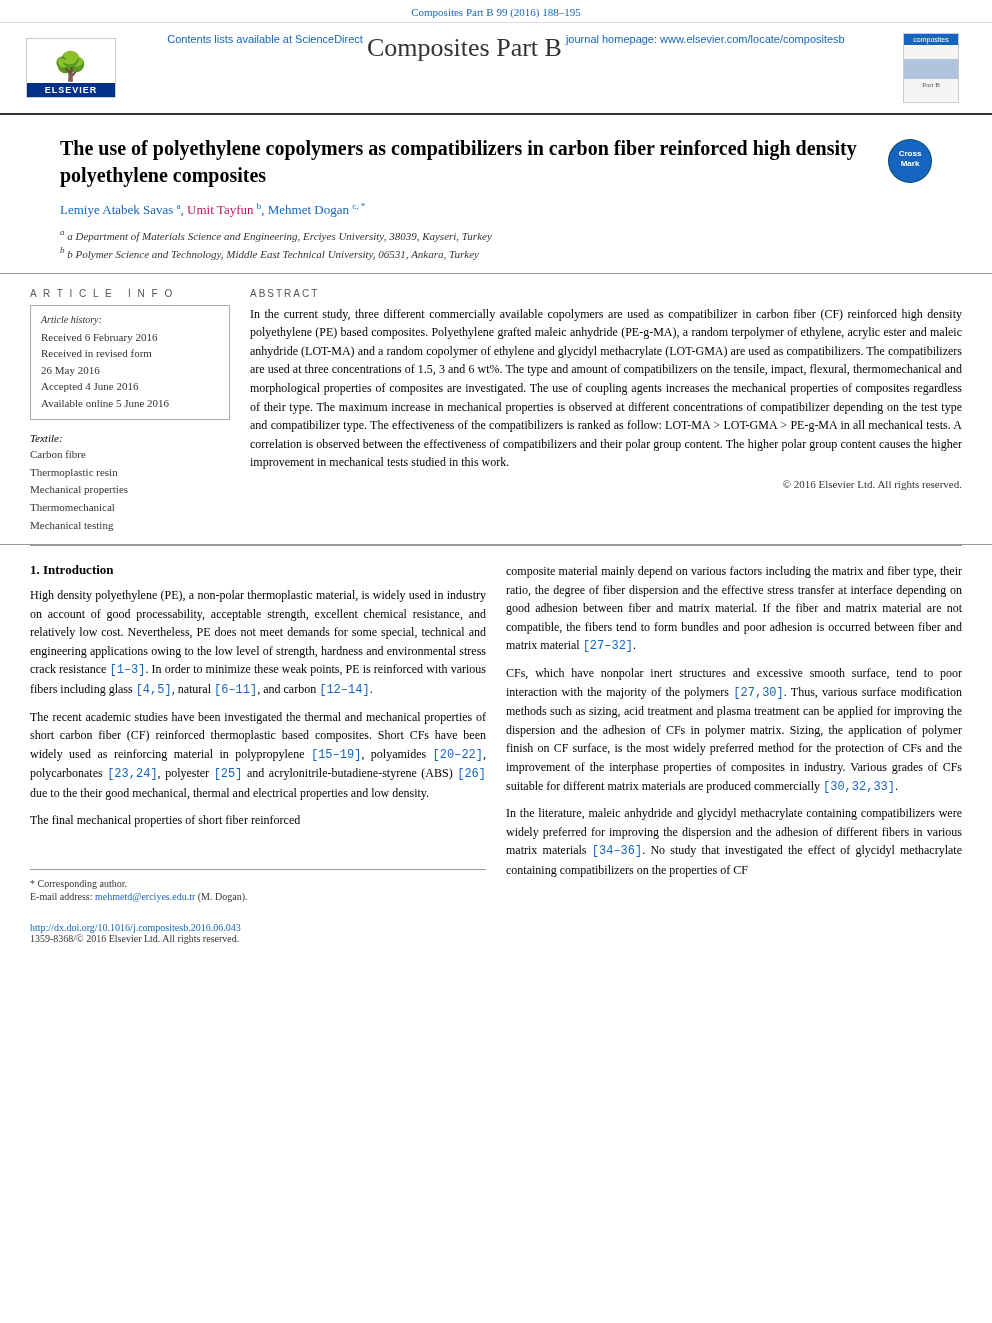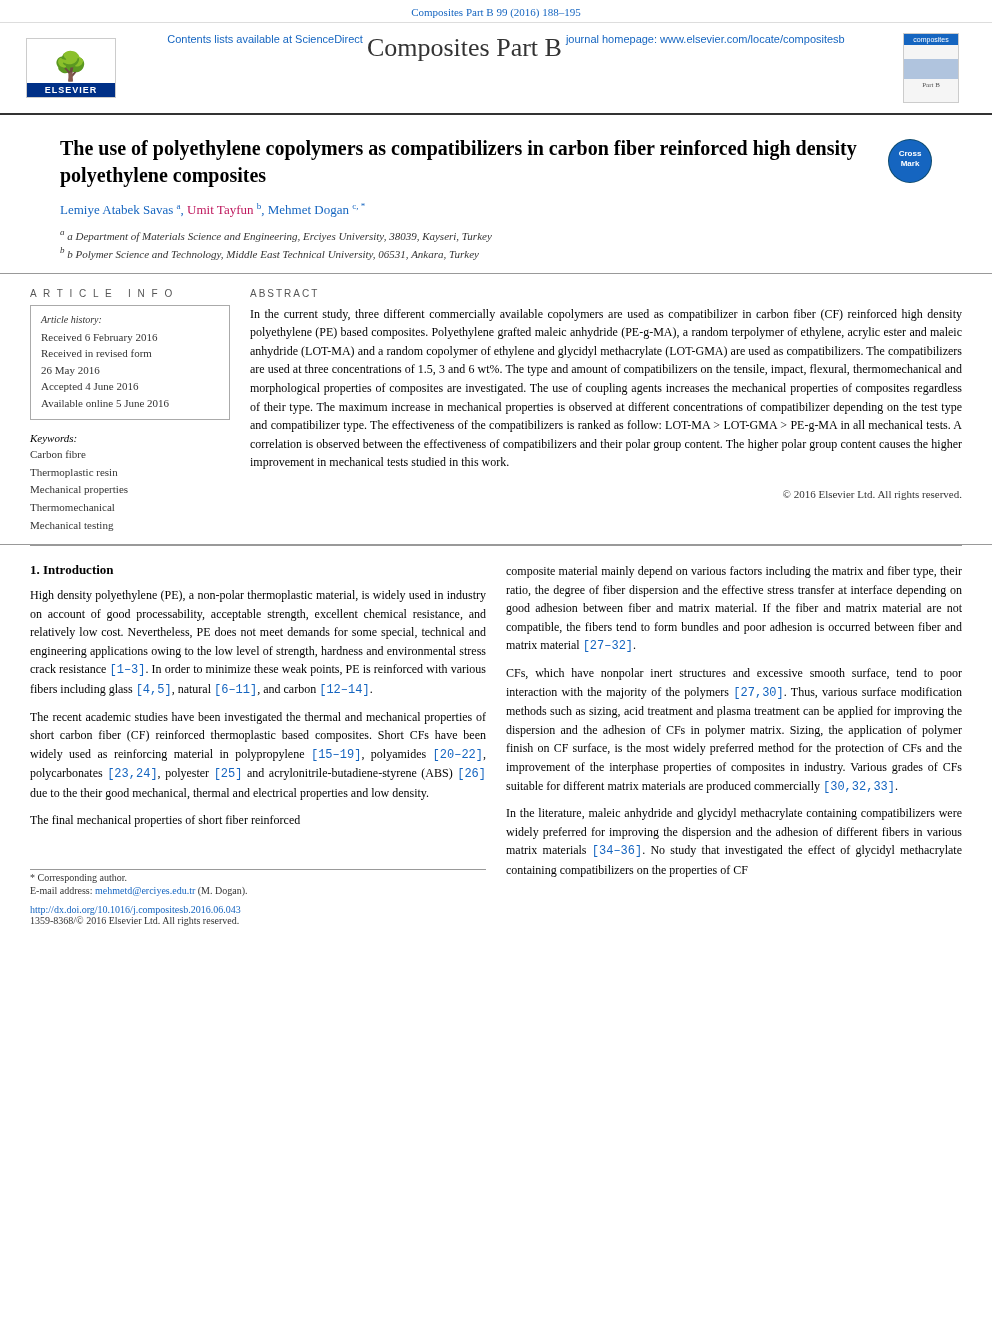--- a/index.html
+++ b/index.html
@@ -235,21 +235,21 @@
     .abstract-text {
       font-size: 12px;
       line-height: 1.55;
       color: #000;
       text-align: justify;
     }
     .copyright-line {
       font-size: 11px;
       color: #333;
       text-align: right;
-      margin-top: 16px;
+      margin-top: 6px;
     }
 
     
     .body-section {
       display: flex;
       padding: 16px 30px 10px 30px;
       gap: 20px;
     }
     .body-left {
       flex: 1;
@@ -369,21 +369,21 @@
       <div class="section-heading">A R T I C L E &nbsp; I N F O</div>
       <div class="article-info-box">
         <span class="article-info-label">Article history:</span>
         <div class="info-row">Received 6 February 2016</div>
         <div class="info-row">Received in revised form</div>
         <div class="info-row">26 May 2016</div>
         <div class="info-row">Accepted 4 June 2016</div>
         <div class="info-row">Available online 5 June 2016</div>
       </div>
       <div class="keywords-section">
-        <span class="keyword-label">Keywords:</span>
+        <span class="keyword-label">Textile:</span>
         <div class="keyword-list">
           <div>Carbon fibre</div>
           <div>Thermoplastic resin</div>
           <div>Mechanical properties</div>
           <div>Thermomechanical</div>
           <div>Mechanical testing</div>
         </div>
       </div>
     </div>
     <div class="right-col">
@@ -402,30 +402,30 @@
         <span>Introduction</span>
       </div>
       <p class="body-para">
         High density polyethylene (PE), a non-polar thermoplastic material, is widely used in industry on account of good processability, acceptable strength, excellent chemical resistance, and relatively low cost. Nevertheless, PE does not meet demands for some special, technical and engineering applications owing to the low level of strength, hardness and environmental stress crack resistance <span class="ref-link">[1–3]</span>. In order to minimize these weak points, PE is reinforced with various fibers including glass <span class="ref-link">[4,5]</span>, natural <span class="ref-link">[6–11]</span>, and carbon <span class="ref-link">[12–14]</span>.
       </p>
       <p class="body-para">
         The recent academic studies have been investigated the thermal and mechanical properties of short carbon fiber (CF) reinforced thermoplastic based composites. Short CFs have been widely used as reinforcing material in polypropylene <span class="ref-link">[15–19]</span>, polyamides <span class="ref-link">[20–22]</span>, polycarbonates <span class="ref-link">[23,24]</span>, polyester <span class="ref-link">[25]</span> and acrylonitrile-butadiene-styrene (ABS) <span class="ref-link">[26]</span> due to the their good mechanical, thermal and electrical properties and low density.
       </p>
       <p class="body-para">The final mechanical properties of short fiber reinforced</p>
 
-      <div style="margin-top:40px; border-top:1px solid #999; padding-top:2px;">
+      <div style="margin-top:40px; border-top:1px solid #999; padding-top:8px;">
         <div class="footer-note">
           <span>* Corresponding author.</span>
         </div>
         <div class="footer-note">
           <span>E-mail address:</span>
           <span class="footer-email">mehmetd@erciyes.edu.tr</span>
           <span>(M. Dogan).</span>
         </div>
-        <div style="margin-top:8px;">
+        <div style="margin-top:20px;">
           <div class="doi-text">http://dx.doi.org/10.1016/j.compositesb.2016.06.043</div>
           <div class="issn-text">1359-8368/© 2016 Elsevier Ltd. All rights reserved.</div>
         </div>
       </div>
     </div>
     <div class="body-right">
       <p class="body-para">
         composite material mainly depend on various factors including the matrix and fiber type, their ratio, the degree of fiber dispersion and the effective stress transfer at interface depending on good adhesion between fiber and matrix material. If the fiber and matrix material are not compatible, the fibers tend to form bundles and poor adhesion is occurred between fiber and matrix material <span class="ref-link">[27–32]</span>.
       </p>
       <p class="body-para">

